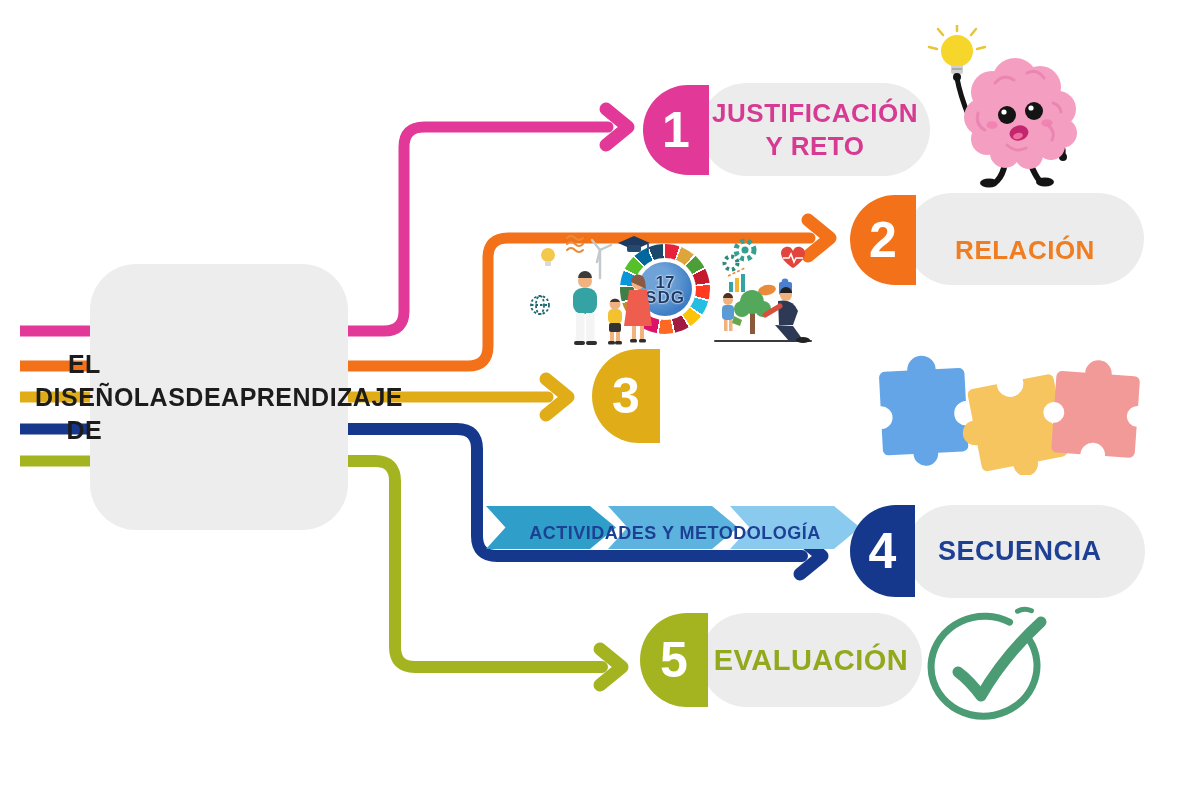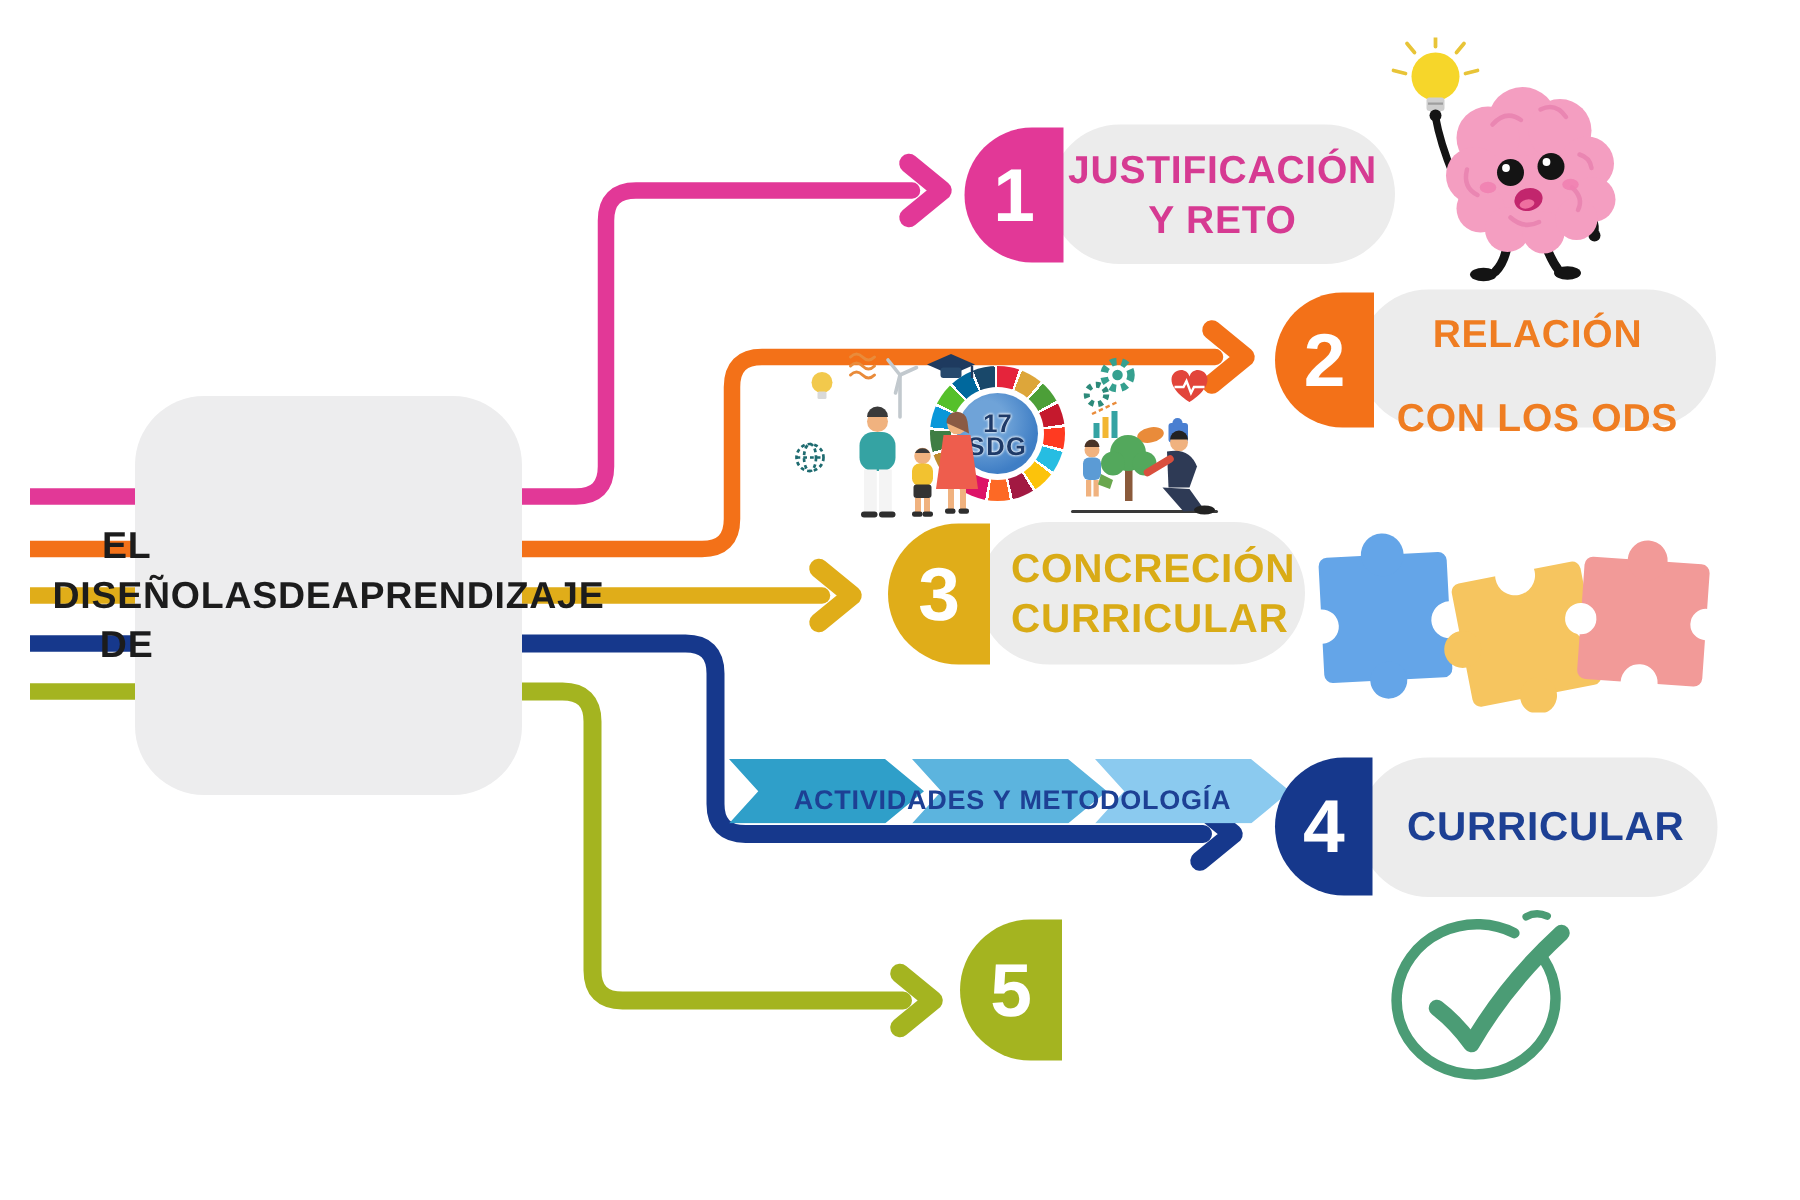--- a/index.html
+++ b/index.html
@@ -106,35 +106,33 @@
   </div>
 
   <div class="abs pill pill-1">
     <span>JUSTIFICACIÓN</span>
     <span>Y RETO</span>
   </div>
   <div class="abs badge badge-1">1</div>
 
   <div class="abs pill pill-2">
     <span>RELACIÓN</span>
-    <span>CON LOS ODS</span>
   </div>
   <div class="abs badge badge-2">2</div>
 
-  <div class="abs pill pill-3">
-    <span>CONCRECIÓN</span>
-    <span>CURRICULAR</span>
-  </div>
   <div class="abs badge badge-3">3</div>
 
   <div class="abs pill pill-4">
-    <span>CURRICULAR</span>
+    <span>SECUENCIA</span>
   </div>
   <div class="abs badge badge-4">4</div>
 
+  <div class="abs pill pill-5">
+    <span>EVALUACIÓN</span>
+  </div>
   <div class="abs badge badge-5">5</div>
 
   <div class="abs banner">
     <div class="chev chev1"></div>
     <div class="chev chev2"></div>
     <div class="chev chev3"></div>
     <div class="banner-label">ACTIVIDADES Y METODOLOGÍA</div>
   </div>
 
   <svg class="abs brain" width="170" height="165" viewBox="0 0 170 165">

